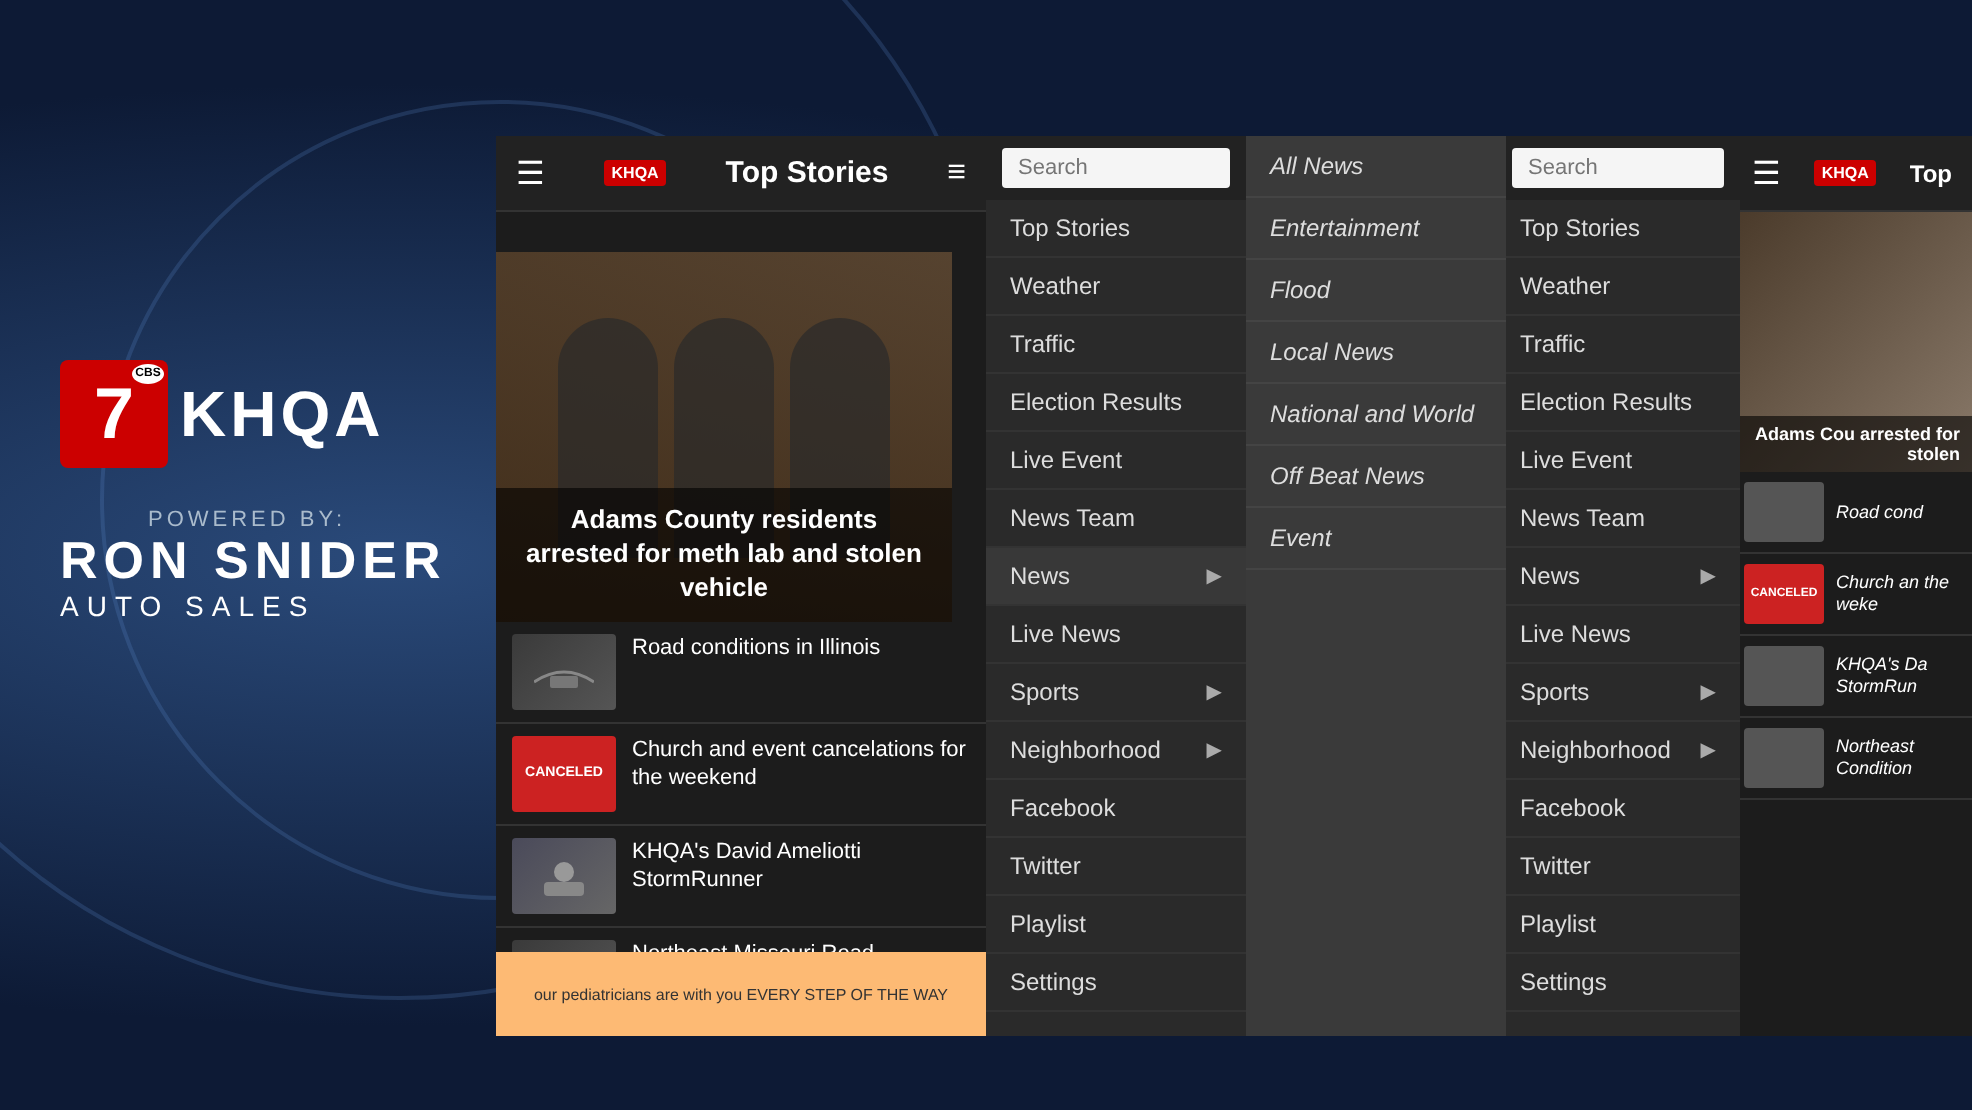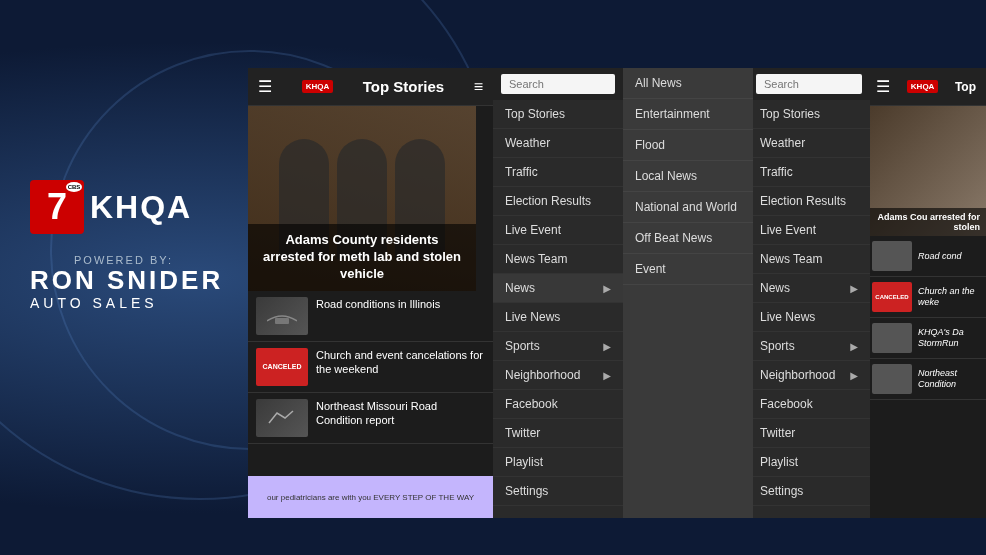--- a/index.html
+++ b/index.html
@@ -142,20 +142,21 @@
     }
 
     
     .hero-image {
       width: 228px;
       height: 185px;
       background: linear-gradient(135deg, #4a3a2a 0%, #6a5a4a 50%, #8a7a6a 100%);
       position: relative;
       overflow: hidden;
       flex-shrink: 0;
+      margin-top: 20px;
     }
     .hero-people {
       position: absolute;
       inset: 0;
       background: linear-gradient(to bottom, rgba(80,60,40,0.8), rgba(60,40,20,0.9));
       display: flex;
       align-items: center;
       justify-content: center;
     }
     .hero-silhouettes {
@@ -226,21 +227,21 @@
     }
     .news-thumb-northeast {
       background: linear-gradient(135deg, #3a3a3a, #555);
     }
     .news-text {
       color: white;
       font-size: 11px;
       line-height: 1.3;
     }
     .news-bottom-banner {
-      background: #c4b5fd;
+      background: #fdba74;
       padding: 4px 12px;
       height: 42px;
       display: flex;
       align-items: center;
       justify-content: center;
     }
     .news-banner-content {
       font-size: 8px;
       color: #333;
       text-align: center;
@@ -296,20 +297,21 @@
       width: 130px;
       height: 450px;
       background: #3a3a3a;
       z-index: 5;
       display: flex;
       flex-direction: column;
     }
     .submenu-items {
       flex: 1;
       overflow: hidden;
+      font-style: italic;
     }
     .submenu-item {
       padding: 8px 12px;
       color: #ddd;
       font-size: 12px;
       cursor: pointer;
       border-bottom: 1px solid #444;
     }
 
     
@@ -446,20 +448,29 @@
       </div>
       <div class="news-text">Road conditions in Illinois</div>
     </div>
     <div class="news-item">
       <div class="news-thumb news-thumb-canceled">
         <span>CANCELED</span>
       </div>
       <div class="news-text">Church and event cancelations for the weekend</div>
     </div>
     <div class="news-item">
+      <div class="news-thumb news-thumb-david">
+        <svg width="30" height="20">
+            <circle cx="15" cy="8" r="5" fill="#999"></circle>
+            <rect x="5" y="13" width="20" height="7" rx="2" fill="#888"></rect>
+          </svg>
+      </div>
+      <div class="news-text">KHQA's David Ameliotti StormRunner</div>
+    </div>
+    <div class="news-item">
       <div class="news-thumb news-thumb-northeast">
         <svg width="30" height="20" viewBox="0 0 30 20">
             <path d="M2 15 L10 5 L18 10 L26 3" stroke="#aaa" fill="none" stroke-width="1.5"></path>
           </svg>
       </div>
       <div class="news-text">Northeast Missouri Road Condition report</div>
     </div>
   </div>
 
   <div class="news-bottom-banner">

